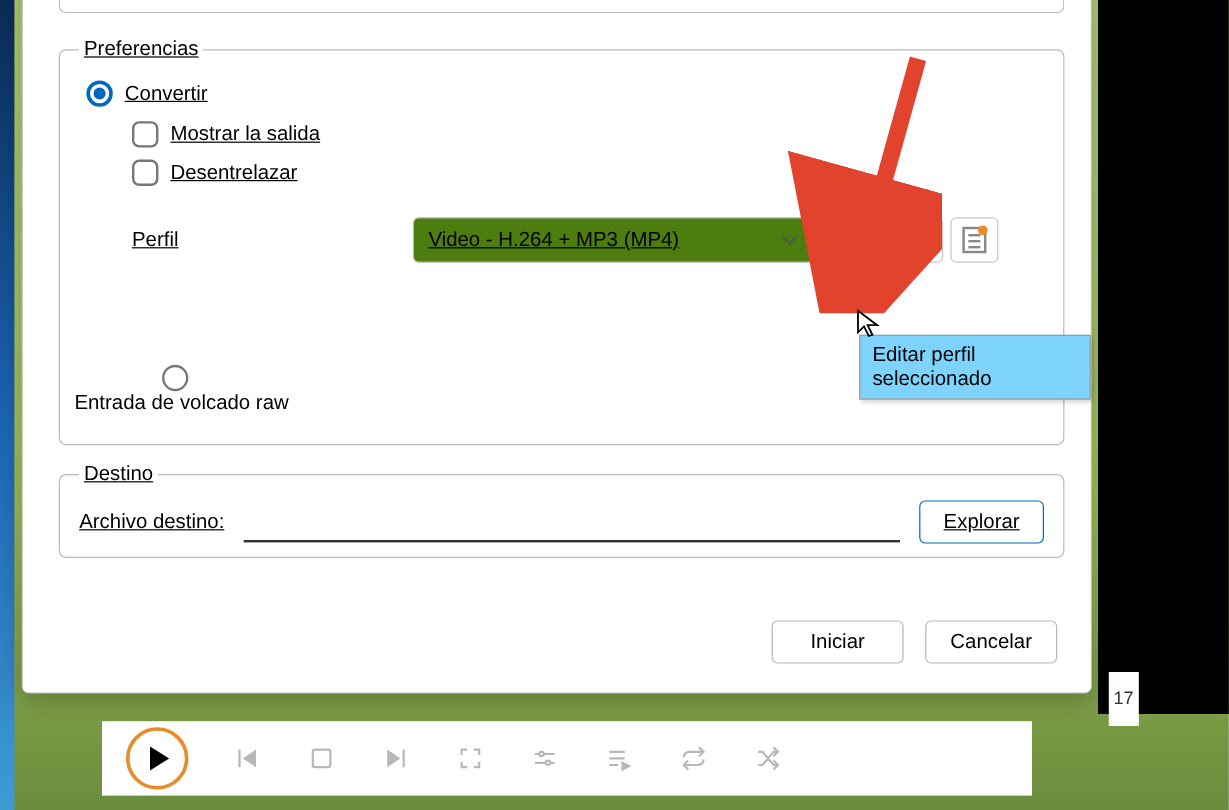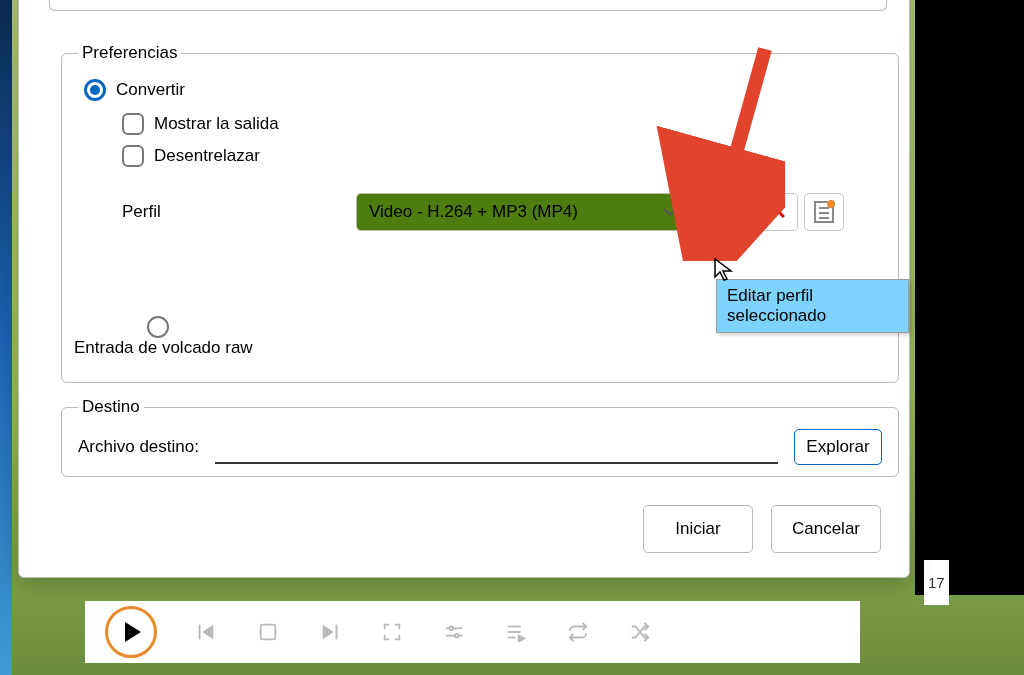--- a/index.html
+++ b/index.html
@@ -31,21 +31,21 @@
       position: absolute; left: 18px; top: -20px; width: 892px; height: 598px;
       background: #fff; border: 1px solid #bdbdbd; border-radius: 6px;
       box-shadow: 0 4px 24px rgba(0,0,0,0.25);
     }
     .top-empty-fs {
       position: absolute; left: 30px; top: 0; width: 838px; height: 30px;
       border: 1px solid #bababa; border-top: none; border-radius: 0 0 6px 6px;
     }
     fieldset {
       border: 1px solid #bababa; border-radius: 6px; padding: 8px 16px 20px;
-      margin: 12px; position: absolute;
+      margin: 0; position: absolute; text-decoration: underline;
     }
     legend { font-size: 17px; color: #000; padding: 0 4px; }
     .prefs-fs { left: 30px; top: 50px; width: 838px; height: 340px; }
     .radio-row { display: flex; align-items: center; margin: 10px 0 12px 6px; }
     .radio-convert { margin-top: 8px; }
     .radio-outer {
       width: 22px; height: 22px; border-radius: 50%;
       border: 2px solid #777; margin-right: 10px; display: flex; align-items: center; justify-content: center;
     }
     .radio-outer.selected { border: 3px solid #0067c0; }
@@ -76,28 +76,28 @@
     .doc-icon { position: relative; width: 20px; height: 22px; border: 2px solid #888; }
     .doc-dot { position: absolute; right: -3px; top: -3px; width: 8px; height: 8px; background: #e78b2b; border-radius: 50%; }
     .radio-raw { position: absolute; left: 6px; bottom: 12px; display:flex; align-items:center;flex-direction:column; }
     .dest-fs { left: 30px; top: 404px; width: 838px; height: 80px; }
     .dest-row { display: flex; align-items: center; gap: 16px; margin-top: 4px; }
     .dest-input {
       flex: 1; height: 34px; border: none; border-bottom: 2px solid #333;
       font-size: 17px; padding: 0 4px; outline: none;
     }
     .explore-btn {
-      width: 88px; height: 36px; border: 1.5px solid #0067c0; border-radius: 5px;
+      width: 104px; height: 36px; border: 1.5px solid #0067c0; border-radius: 5px;
       background: #fff; color: #000; font-size: 17px; cursor: pointer;
     }
     .footer-btns {
       position: absolute; right: 28px; bottom: 24px; display: flex; gap: 18px;
     }
     .footer-btn {
-      width: 110px; height: 48px; border: 1px solid #b8b8b8; border-radius: 5px;
+      width: 110px; height: 36px; border: 1px solid #b8b8b8; border-radius: 5px;
       background: #fff; color: #000; font-size: 17px; cursor: pointer;
     }
     .arrow { position: absolute; left: 596px; top: 60px; pointer-events: none; }
     .tooltip {
       position: absolute; left: 697px; top: 298px;
       background: #7dd3fc; border: 1px solid #9c9c9c; padding: 6px 10px; font-size: 17px;
       box-shadow: 2px 2px 4px rgba(0,0,0,0.2);
     }
     .cursor { position: absolute; left: 694px; top: 276px; pointer-events: none; z-index: 10; }
   </style>

